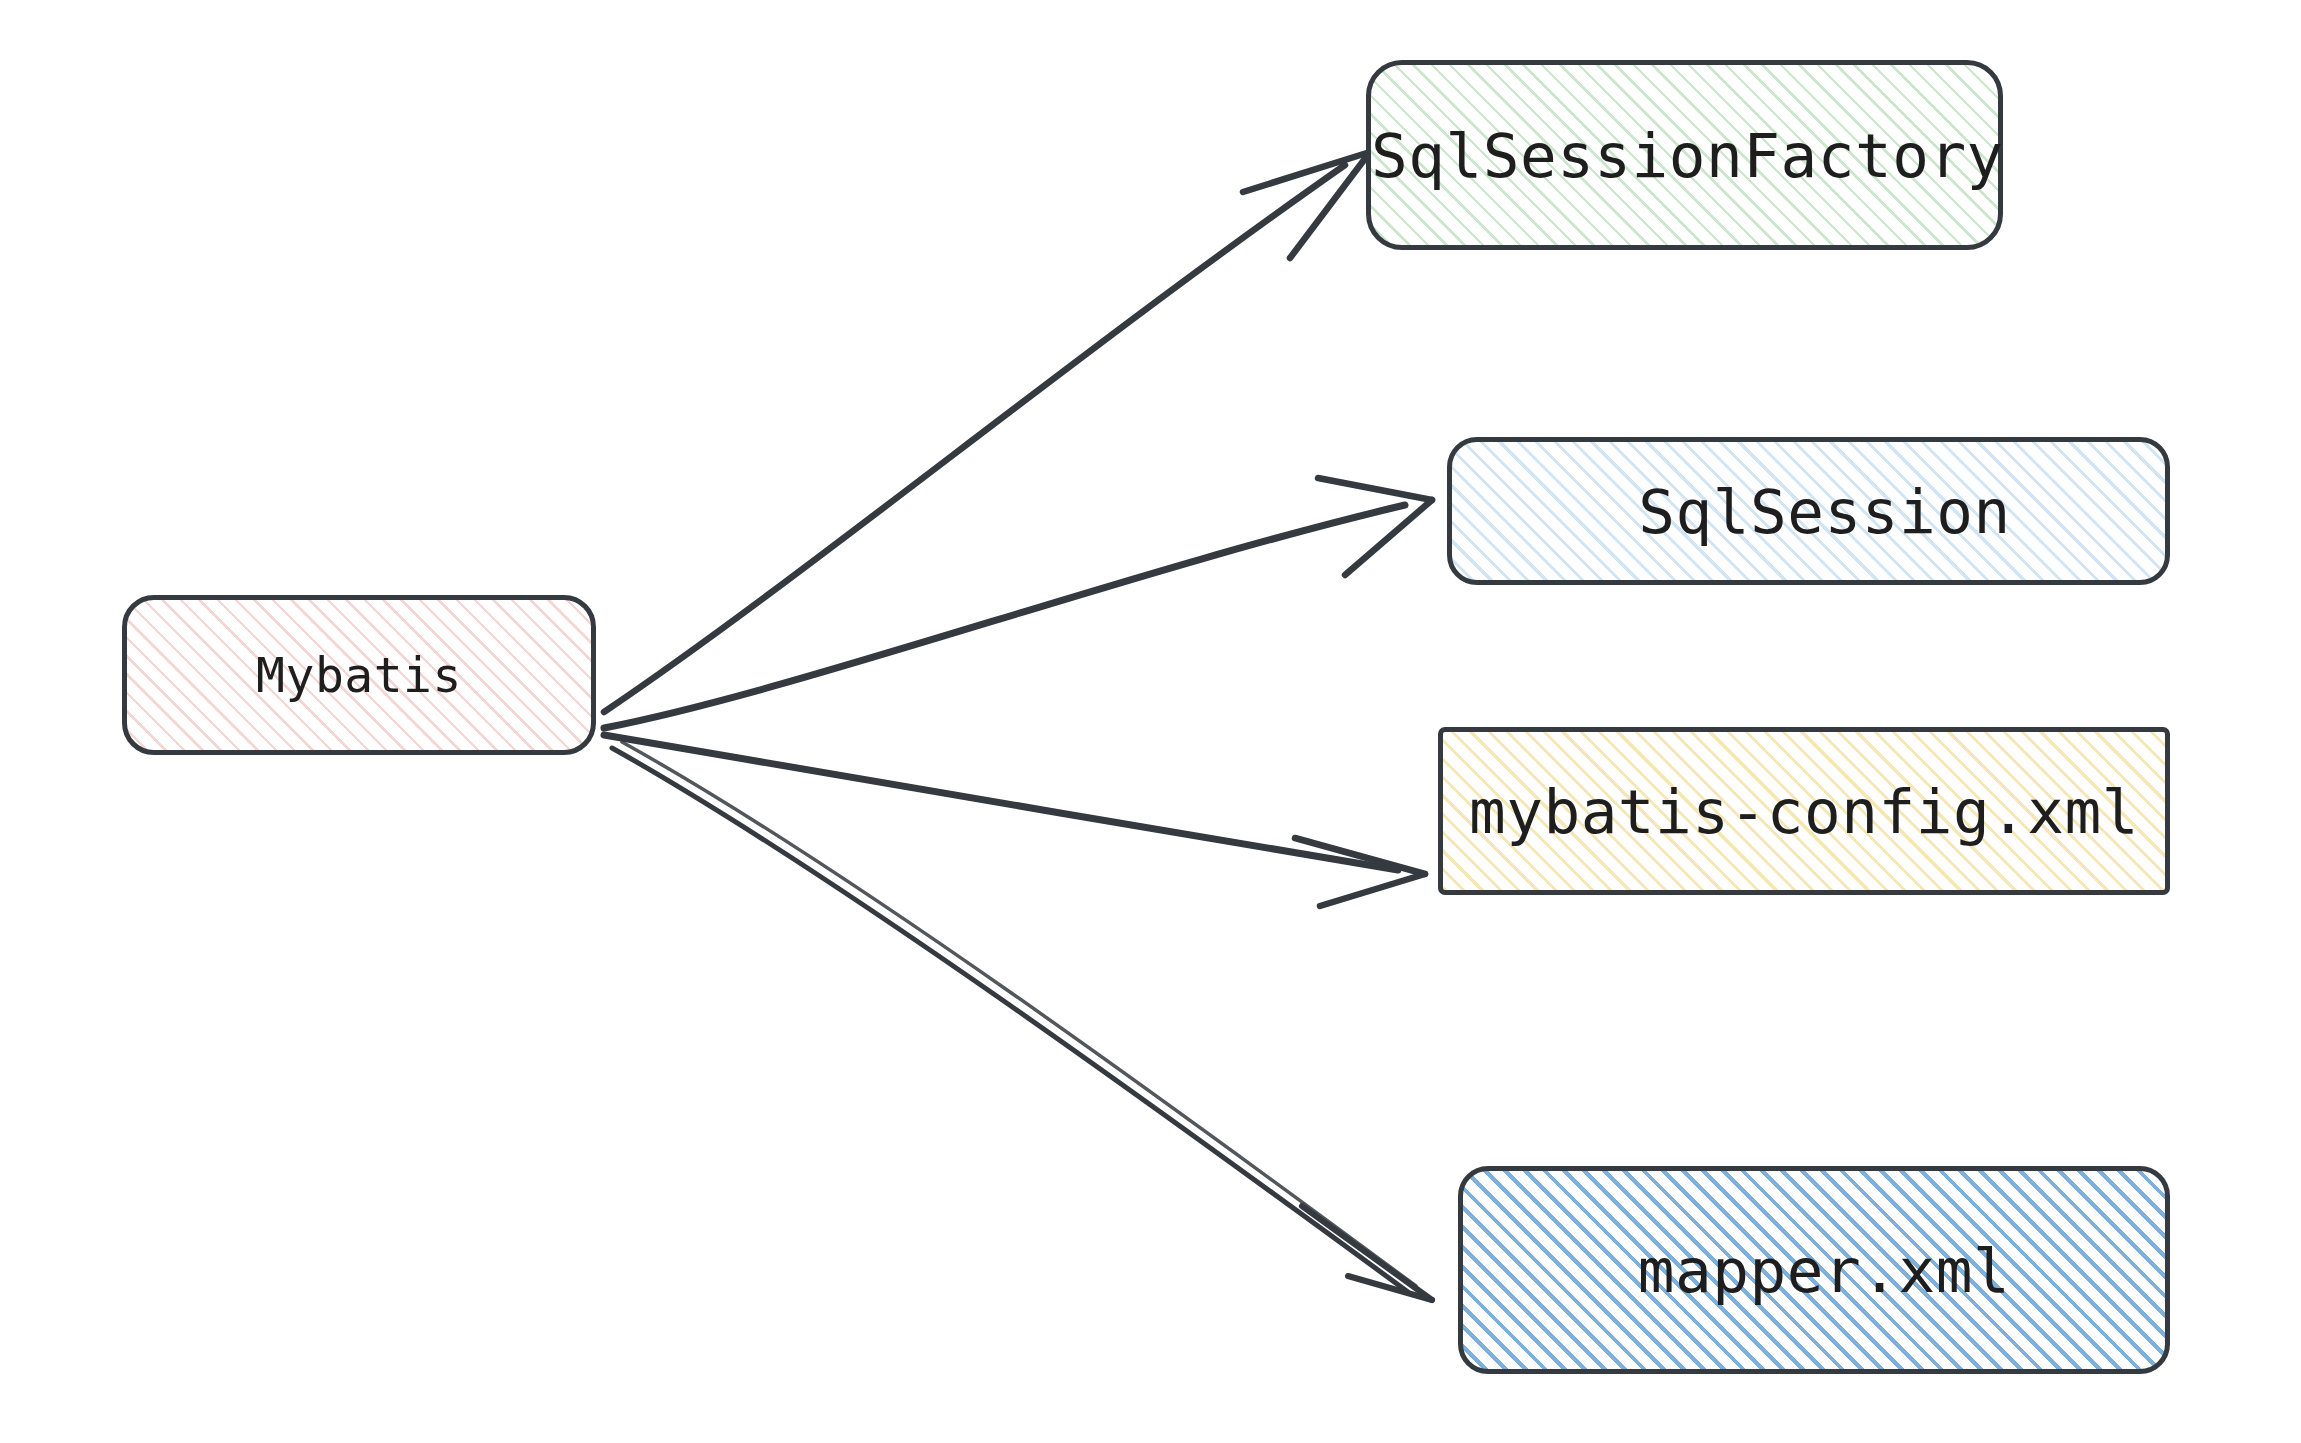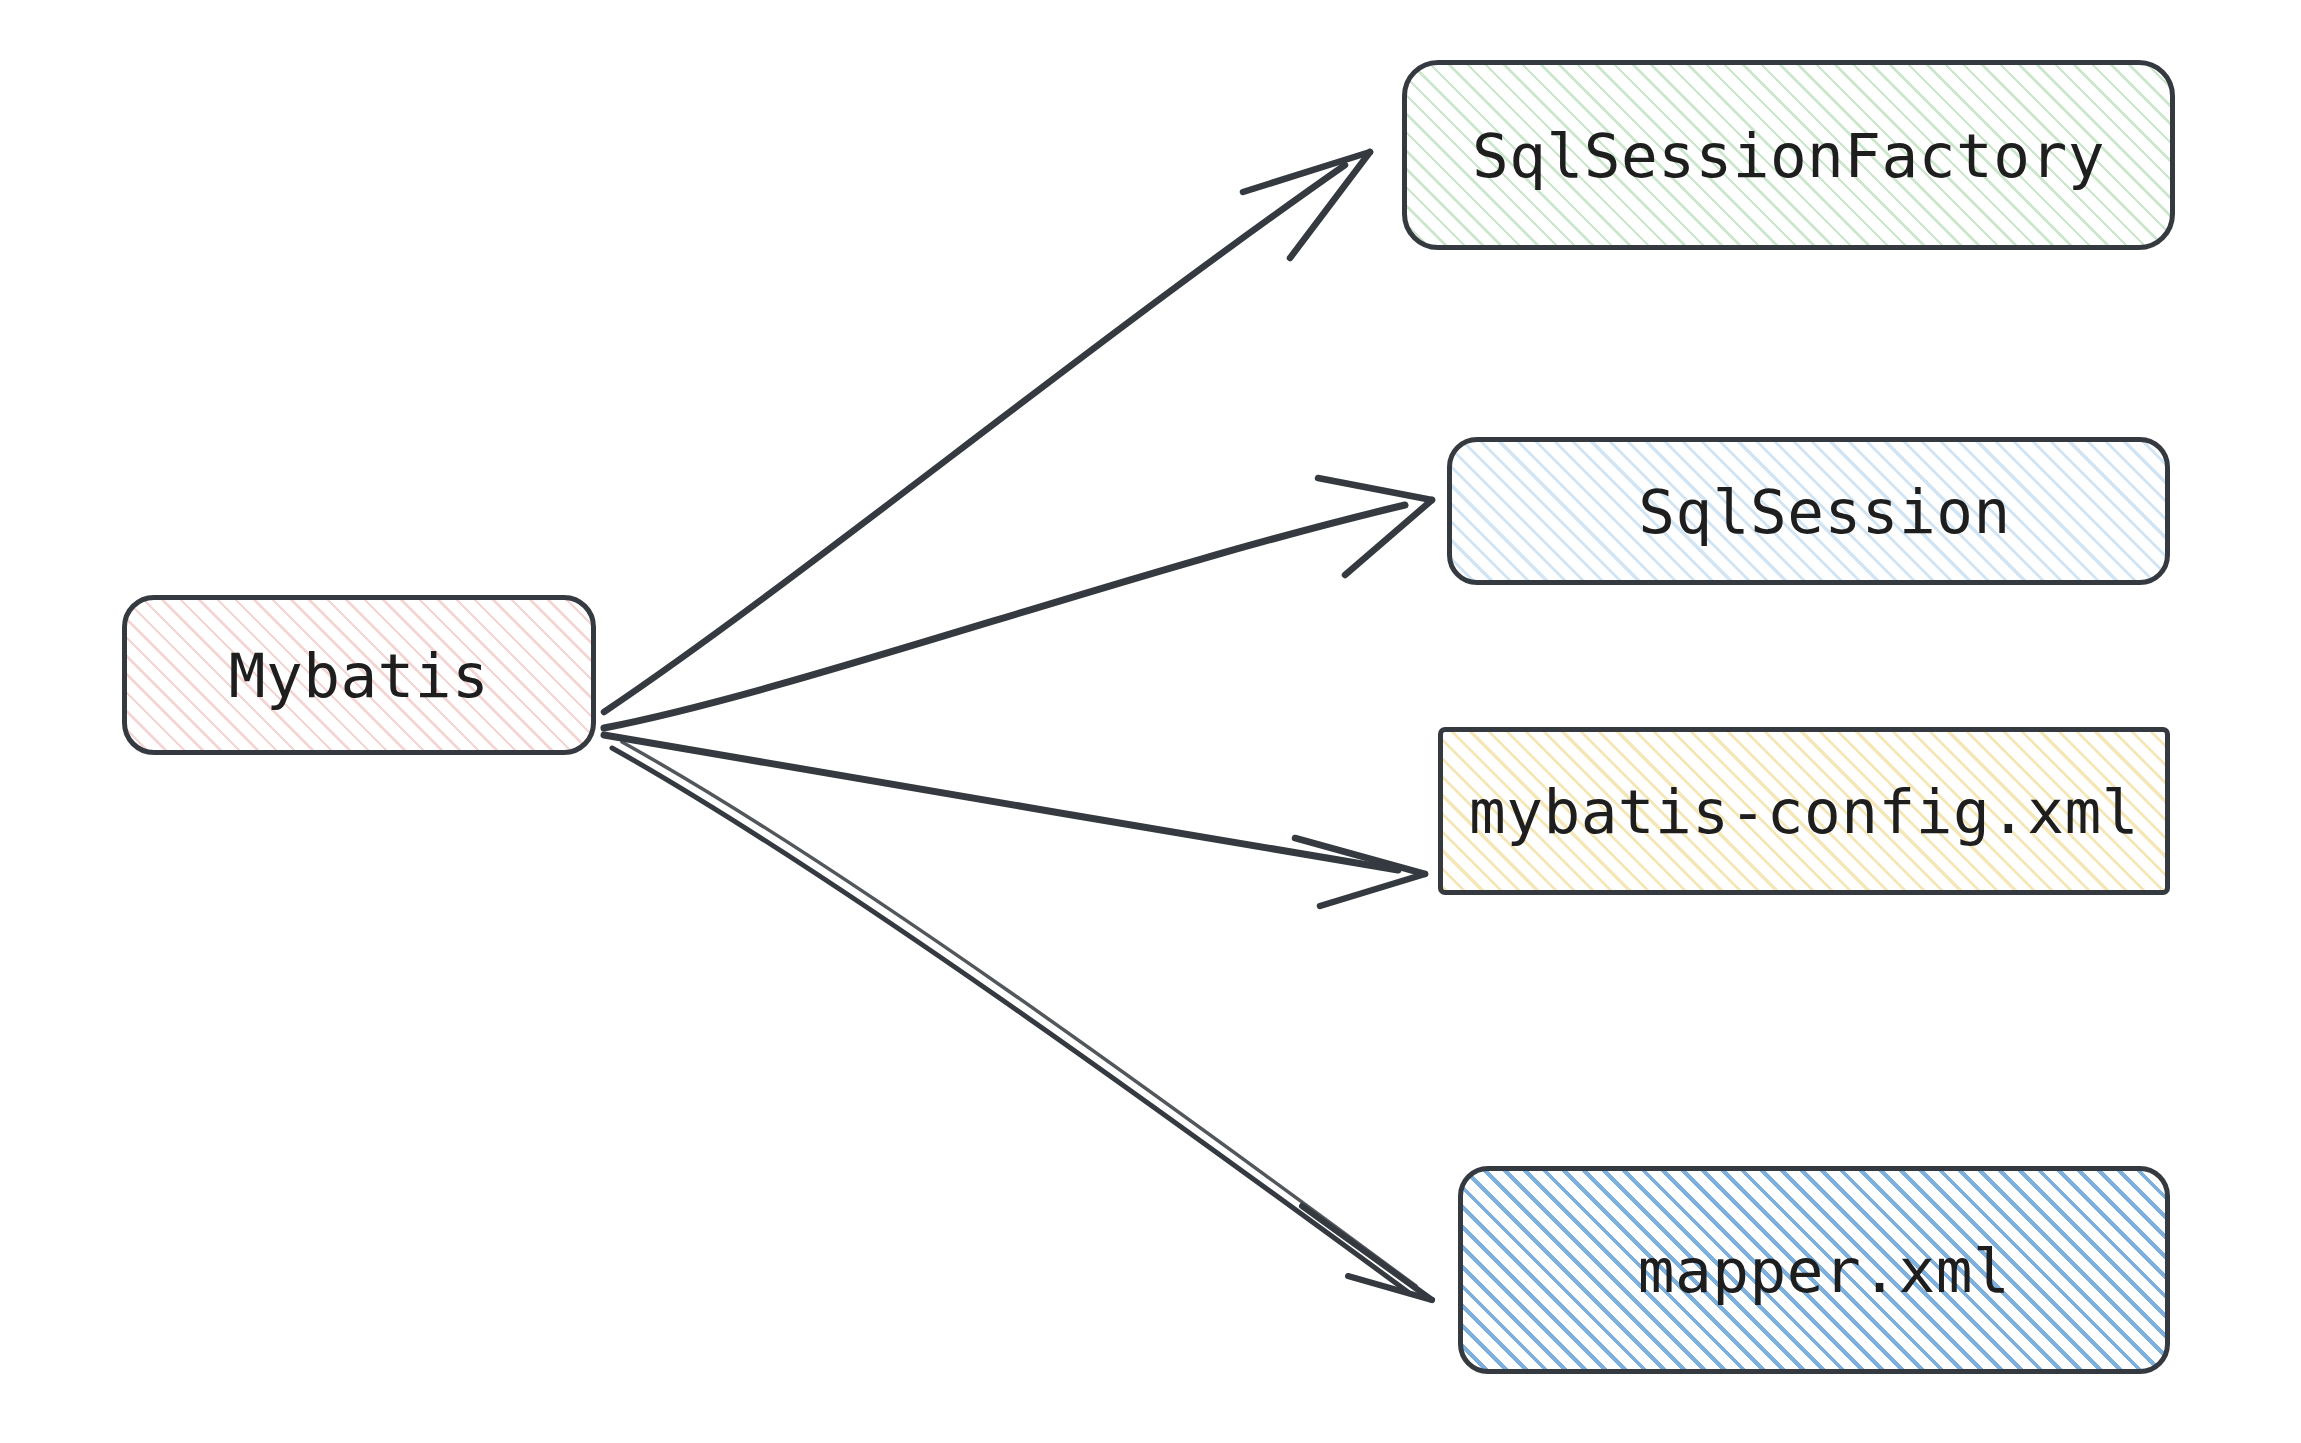--- a/index.html
+++ b/index.html
@@ -49,27 +49,27 @@
     top: 595px;
     width: 474px;
     height: 160px;
     border-radius: 32px;
     background-color: #ffffff;
     background-image: repeating-linear-gradient(
         45deg,
         #f6d6d4 0px, #f6d6d4 2.5px,
         rgba(255,255,255,0) 2.5px, rgba(255,255,255,0) 13px);
   }
-  #node-mybatis .node-label { font-size: 61px; }
+  #node-mybatis .node-label { font-size: 48px; }
 
   
   #node-sqlsessionfactory {
-    left: 1402px;
+    left: 1366px;
     top: 60px;
-    width: 773px;
+    width: 637px;
     height: 190px;
     border-radius: 36px;
     background-color: #ffffff;
     background-image: repeating-linear-gradient(
         45deg,
         #cbe8cd 0px, #cbe8cd 2.5px,
         rgba(255,255,255,0) 2.5px, rgba(255,255,255,0) 13px);
   }
   #node-sqlsessionfactory .node-label { font-size: 61px; }
 

